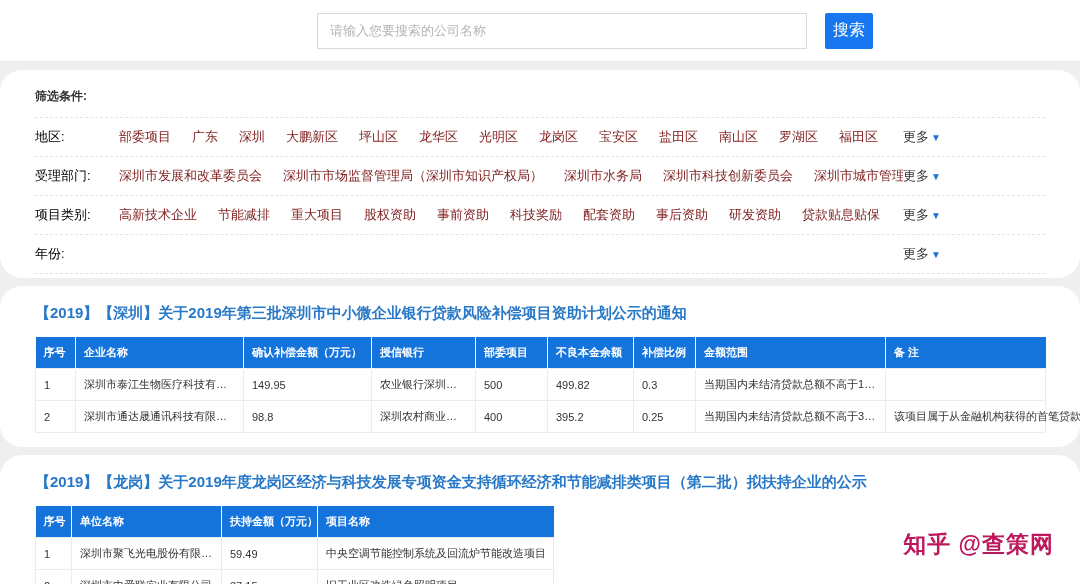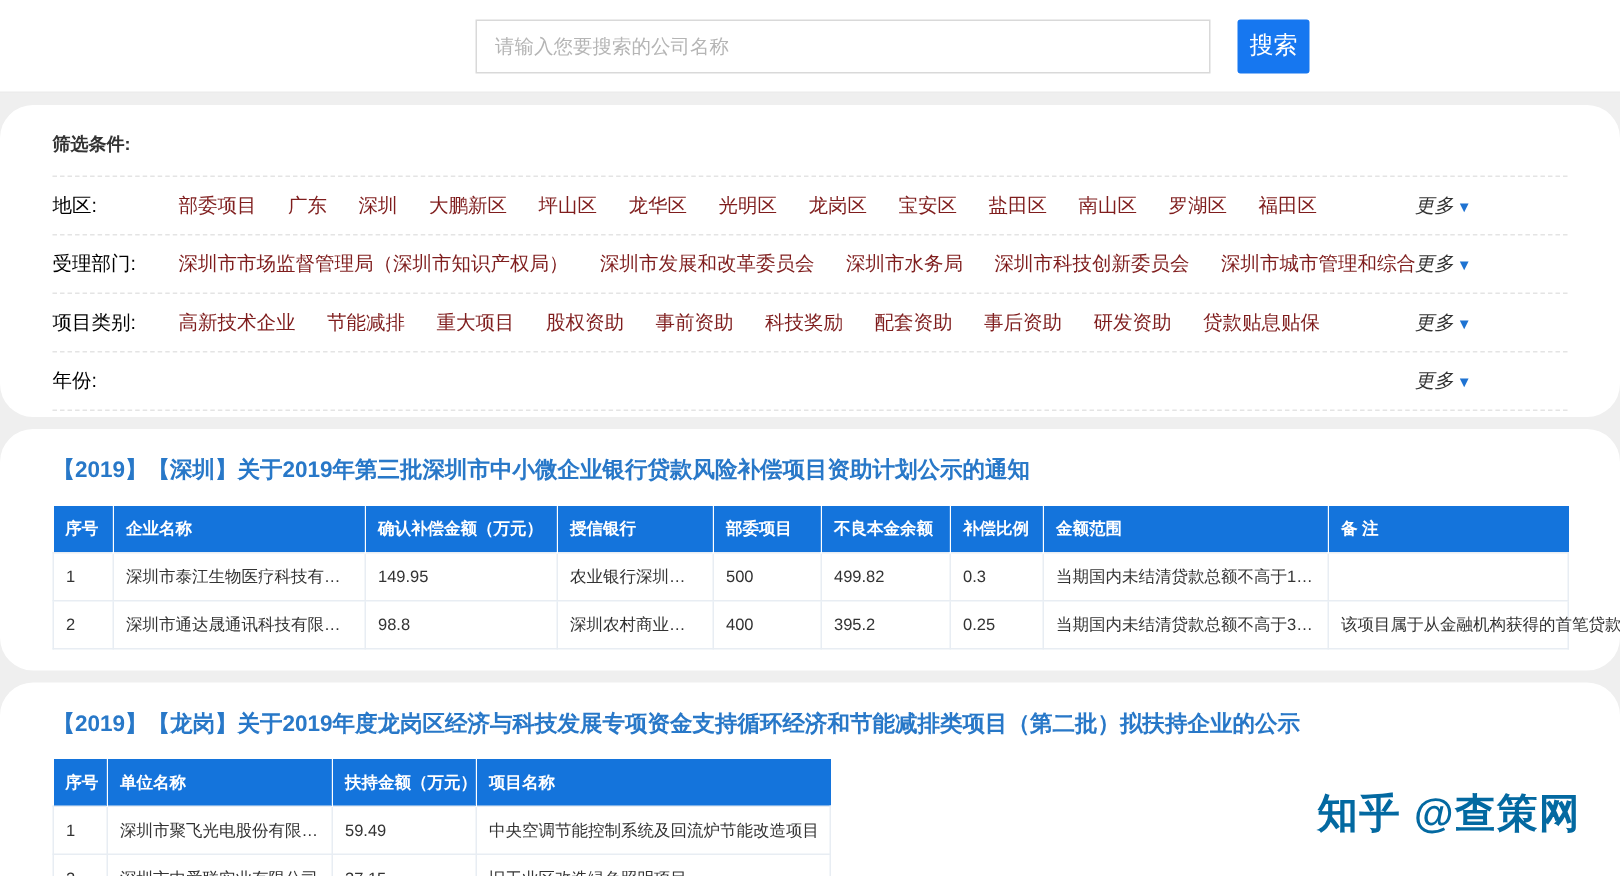--- a/index.html
+++ b/index.html
@@ -23,39 +23,39 @@
 
   
   .filter-card { padding-top:18px; padding-bottom:4px; }
   .filter-title { font-size:12px; font-weight:bold; color:#333; margin-bottom:12px; }
   .filter-row { display:flex; align-items:center; padding:10px 0;
                 border-top:1px dashed #e4e4e4; font-size:13px; }
   .filter-row:last-child { border-bottom:1px dashed #e4e4e4;justify-content:flex-end; }
   .filter-label { width:84px; flex-shrink:0; color:#000000; }
   .opts { display:flex; gap:21px; flex:1; overflow:hidden; white-space:nowrap; color:#7f1d1d; }
   .opt { cursor:pointer; }
-  .more { margin-left:auto; margin-right:64px; flex-shrink:0; white-space:nowrap;
-          color:#333; cursor:pointer; text-decoration:none;font-style:italic; }
+  .more { margin-left:auto; margin-right:104px; flex-shrink:0; white-space:nowrap;
+          color:#333; cursor:pointer; text-decoration:none; }
   .caret { color:#1e73d2; font-size:10px; margin-left:2px; }
 
   
   .section-title { color:#2878c8; font-size:15px; font-weight:bold; margin:6px 0 14px; }
   table { border-collapse:collapse; table-layout:fixed; font-size:11px; }
   .tbl1 { width:1010px; }
   .tbl2 { width:518px; }
   th { background:#1474dc; color:#fff; text-align:left; font-weight:bold;
        padding:8px 8px; border-right:1px solid rgba(255,255,255,0.35);
        white-space:nowrap; overflow:hidden; }
   th:last-child { border-right:none; }
   td { padding:8px 8px; color:#333; background:#fff; border:1px solid #e8edf3;
        white-space:nowrap; overflow:hidden; text-overflow:ellipsis; }
   td.ovis { overflow:visible; text-overflow:clip; }
 
-  .watermark { position:absolute; right:26px; bottom:24px; font-size:27px;
-               color:#0369a1; font-weight:bold; letter-spacing:1px;
+  .watermark { position:absolute; right:26px; bottom:24px; font-size:23px;
+               color:#be185d; font-weight:bold; letter-spacing:1px;
                text-shadow:1px 1px 0 #fff;margin-top:20px; }
 </style>
 </head>
 <body>
 
 <div class="page">
 
   <header class="topbar">
     <div class="search-wrap">
       <input class="search-input" placeholder="请输入您要搜索的公司名称" style="">
@@ -82,22 +82,22 @@
           <span class="opt">南山区</span>
           <span class="opt">罗湖区</span>
           <span class="opt">福田区</span>
         </div>
       <a class="more"><span>更多</span><span class="caret">▼</span></a>
     </div>
 
     <div class="filter-row">
       <span class="filter-label">受理部门:</span>
       <div class="opts">
+          <span class="opt">深圳市发展和改革委员会</span>
           <span class="opt">深圳市市场监督管理局（深圳市知识产权局）</span>
-          <span class="opt">深圳市发展和改革委员会</span>
           <span class="opt">深圳市水务局</span>
           <span class="opt">深圳市科技创新委员会</span>
           <span class="opt">深圳市城市管理和综合执法局</span>
         </div>
       <a class="more"><span>更多</span><span class="caret">▼</span></a>
     </div>
 
     <div class="filter-row">
       <span class="filter-label">项目类别:</span>
       <div class="opts">

